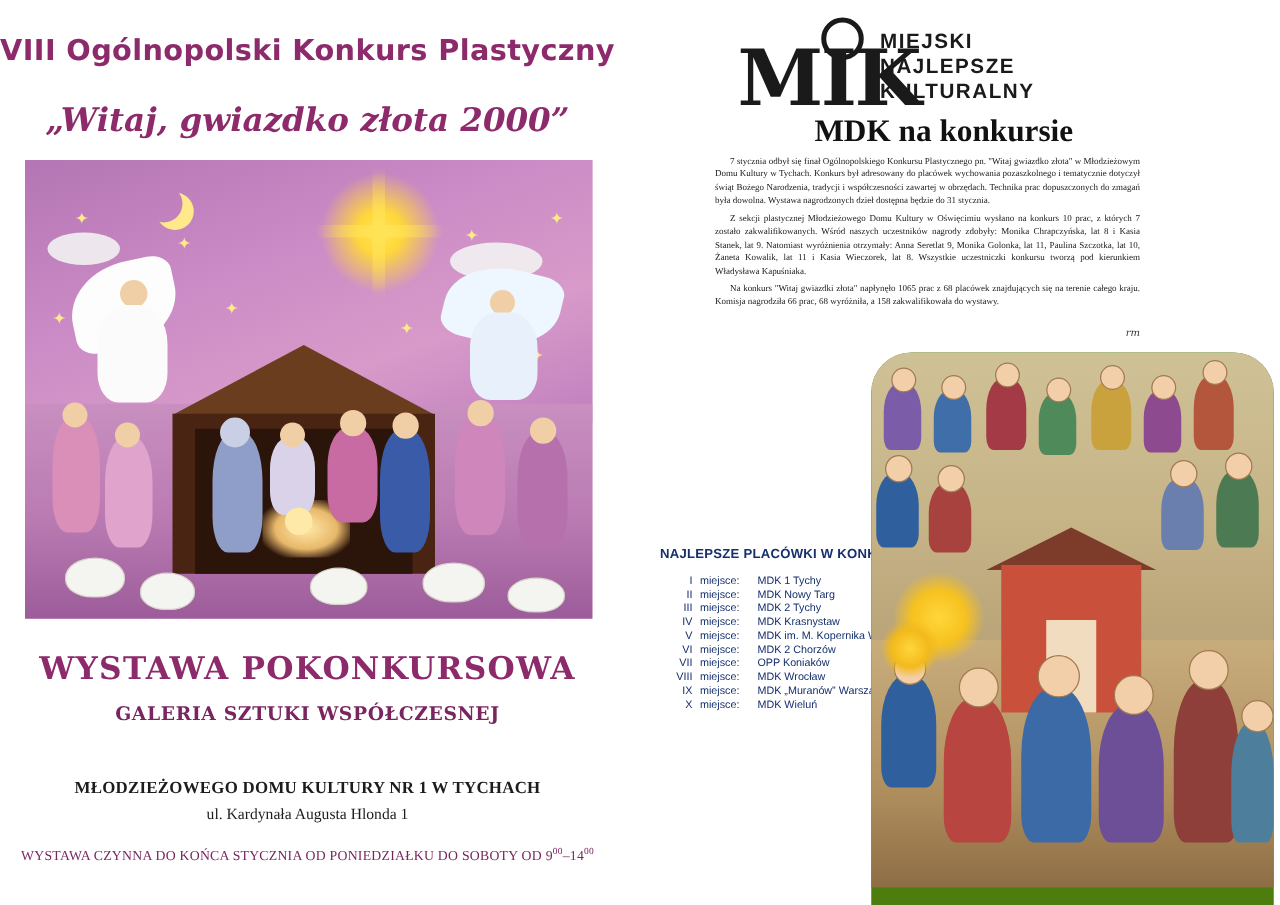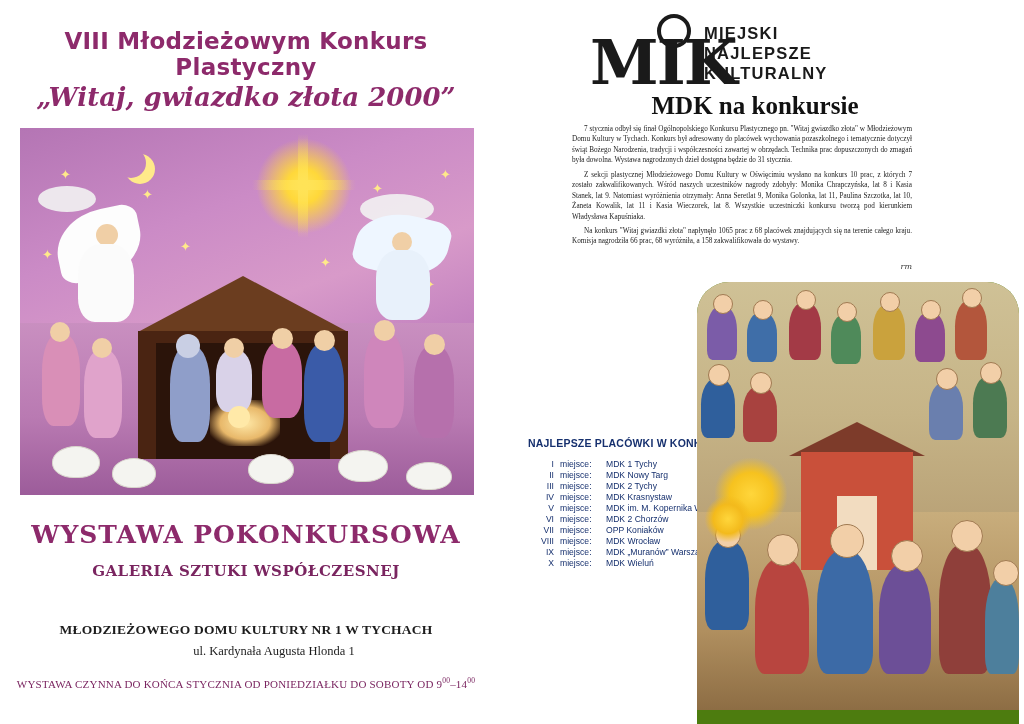--- a/index.html
+++ b/index.html
@@ -173,21 +173,20 @@
     color: #1c1c1c;
     letter-spacing: .2px;
   }
   .poster-sub4 {
     position: absolute;
     left: 0; top: 644px; width: 492px;
     text-align: center;
     font-family: "Liberation Serif", serif;
     font-size: 12.5px;
     color: #1c1c1c;
-    padding-left: 28px;
   }
   .poster-footer {
     position: absolute;
     left: 0; top: 676px; width: 492px;
     text-align: center;
     font-family: "Liberation Serif", serif;
     font-size: 11px;
     color: #7a2560;
     letter-spacing: .2px;
   }
@@ -342,21 +341,21 @@
     line-height: 1.35;
   }
 </style>
 </head>
 <body>
 
 <div id="page">
 
   <div id="left-panel">
 
-    <div class="poster-title-1">VIII Młodzieżowym Konkurs Plastyczny</div>
+    <div class="poster-title-1">VIII Ogólnopolski Konkurs Plastyczny</div>
     <div class="poster-title-2">„Witaj, gwiazdko złota 2000”</div>
 
     <div id="nativity-art">
       <div class="art-layer" id="sky"></div>
       <div class="art-layer" id="ground"></div>
       <div class="art-layer" id="star-burst"></div>
 
       <div class="tiny-star" style="left:40px;  top:40px;">✦</div>
       <div class="tiny-star" style="left:78px;  top:86px;">✦</div>
       <div class="tiny-star" style="left:22px;  top:120px;">✦</div>

